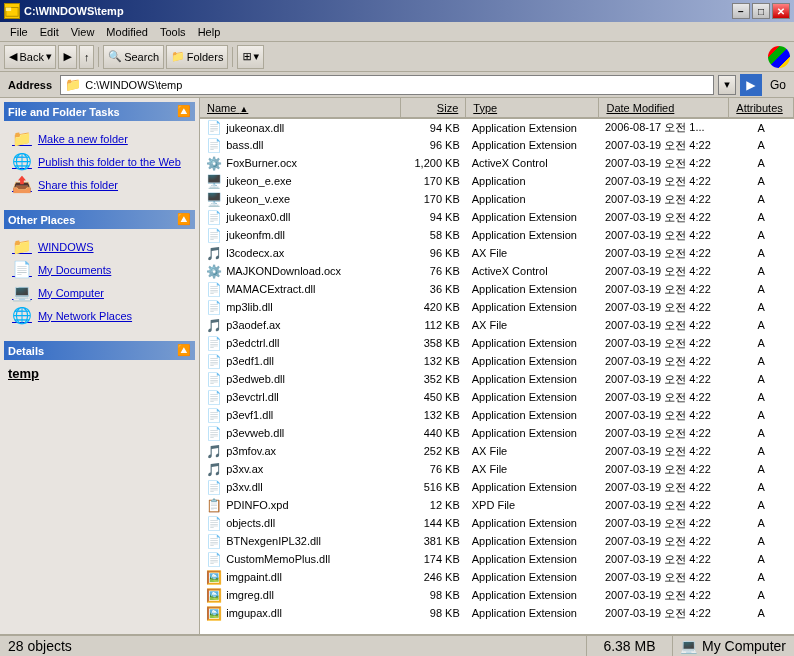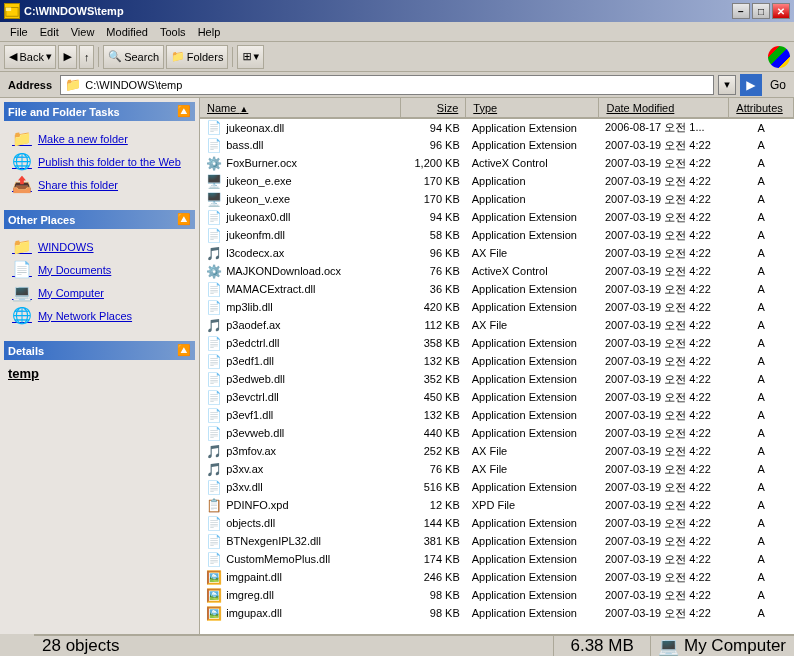--- a/index.html
+++ b/index.html
@@ -212,22 +212,21 @@
     .file-icon { font-size: 13px; flex-shrink: 0; }
     .file-size { text-align: right; padding-right: 8px; }
 
     
     .status-bar {
       background: #d4d0c8;
       height: 22px;
       display: flex;
       align-items: center;
       border-top: 2px solid #aca899;
-      font-size: 17px;
-      margin-left: 34px;
+      font-size: 14px;
     }
     .status-left { flex: 1; padding: 0 8px; }
     .status-mid { padding: 0 16px; border-left: 1px solid #aca899; border-right: 1px solid #aca899; height: 100%; display: flex; align-items: center; }
     .status-right { padding: 0 8px; display: flex; align-items: center; gap: 4px; }
 
     .sort-arrow { font-size: 9px; }
 
     
     ::-webkit-scrollbar { width: 16px; }
     ::-webkit-scrollbar-track { background: #d4d0c8; }

